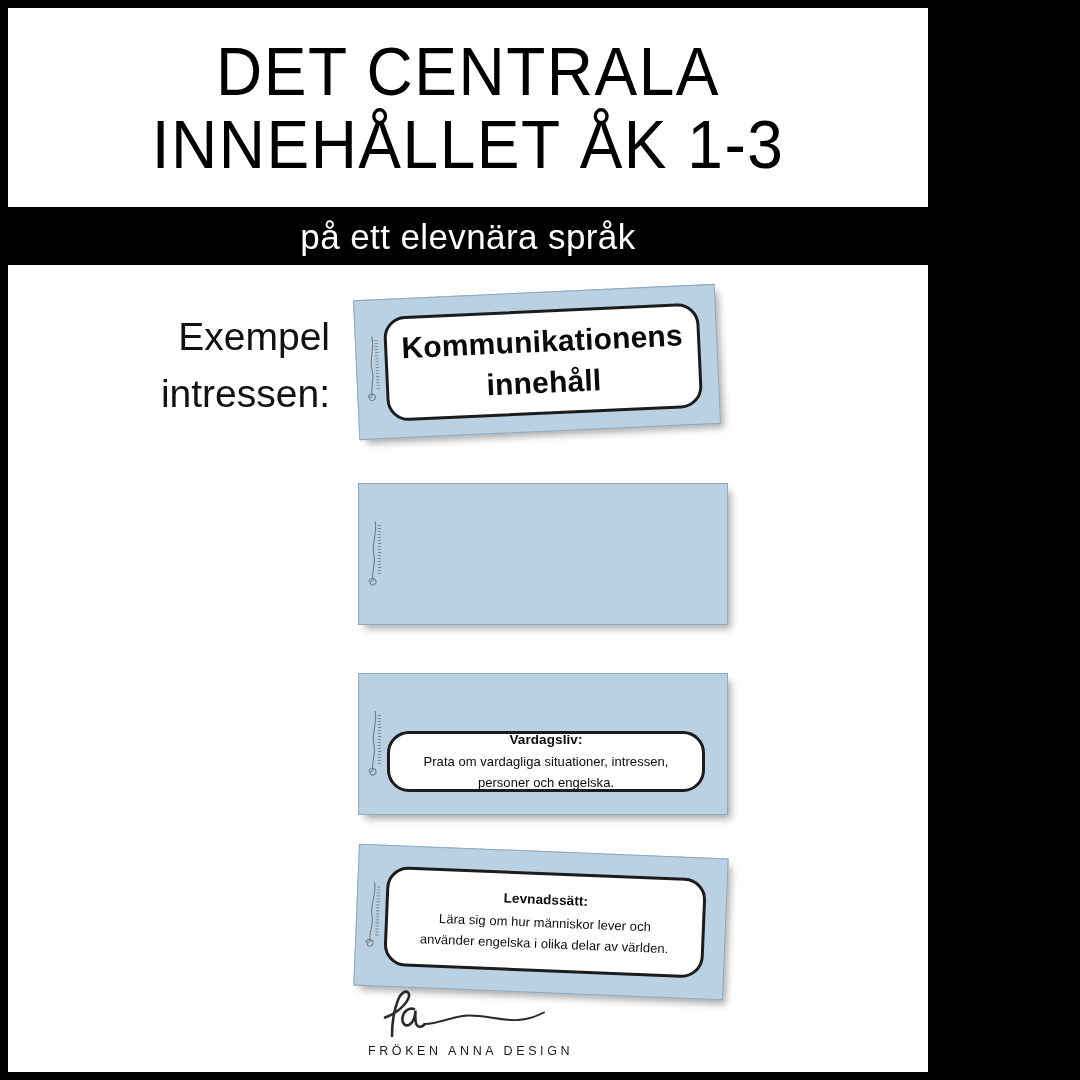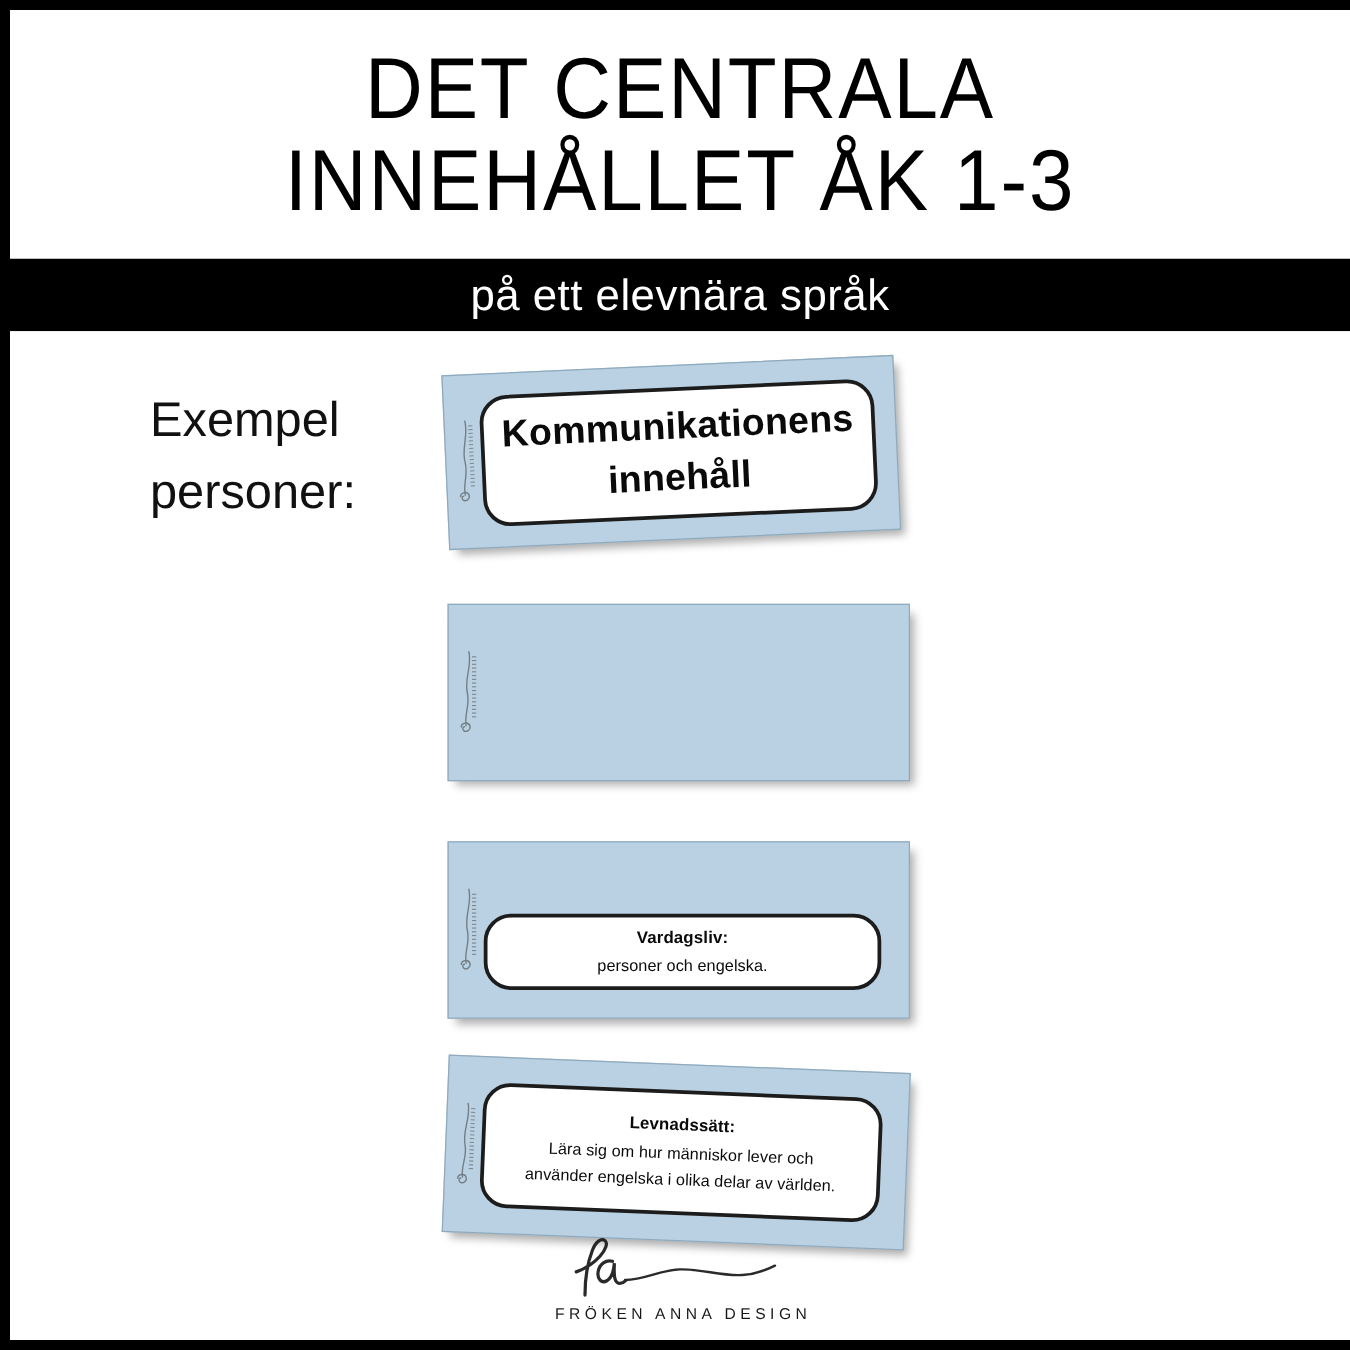--- a/index.html
+++ b/index.html
@@ -9,21 +9,21 @@
   }
   body {
     width: 1080px;
     height: 1080px;
     overflow: hidden;
     font-family: "Liberation Sans", sans-serif;
   }
 
   .poster {
     position: relative;
-    width: 1080px;
+    width: 928px;
     height: 1080px;
     background: #000000;
     box-sizing: border-box;
     padding: 8px 0 8px 8px;
   }
 
   .inner {
     position: relative;
     width: 100%;
     height: 100%;
@@ -87,21 +87,21 @@
     bottom: 0;
     background: #ffffff;
   }
 
   
   .caption {
     position: absolute;
     left: 112px;
     top: 44px;
     width: 210px;
-    text-align: left;
+    text-align: right;
     font-family: "Liberation Sans", sans-serif;
     font-weight: 300;
     font-size: 39px;
     line-height: 1.45;
     color: #111;
   }
   .caption span { display: block; }
 
   
   .card {
@@ -245,21 +245,21 @@
     </div>
 
     <div class="subtitle-band">
       <div class="subtitle-text">på ett elevnära språk</div>
     </div>
 
     <div class="body-area">
 
       <div class="caption">
         <span>Exempel</span>
-        <span>personer:</span>
+        <span>intressen:</span>
       </div>
 
       <div class="card card--heading" id="card-1">
         <svg class="card-watermark" viewBox="0 0 18 74" xmlns="http://www.w3.org/2000/svg">
           <path d="M9 4 C12 16 5 26 8 38 C10 48 5 55 7 64" fill="none" stroke="#4a4a4a" stroke-width="1.1"></path>
           <path d="M3 65 C3 61 9 60 10 64 C10.6 67 7 69 5 67.5 C3.6 66.4 4.2 64 6 64.4" fill="none" stroke="#4a4a4a" stroke-width="1.1"></path>
           <g fill="#5a5a5a">
             <rect x="11.6" y="8" width="3.4" height="0.9"></rect>
             <rect x="11.6" y="11" width="3.4" height="0.9"></rect>
             <rect x="11.6" y="14" width="3.4" height="0.9"></rect>
@@ -330,20 +330,21 @@
             <rect x="11.6" y="41" width="3.4" height="0.9"></rect>
             <rect x="11.6" y="44" width="3.4" height="0.9"></rect>
             <rect x="11.6" y="47" width="3.4" height="0.9"></rect>
             <rect x="11.6" y="50" width="3.4" height="0.9"></rect>
             <rect x="11.6" y="53" width="3.4" height="0.9"></rect>
             <rect x="11.6" y="56" width="3.4" height="0.9"></rect>
           </g>
         </svg>
         <div class="card-inner">
           <div class="card-title">Vardagsliv:</div>
+          <div class="card-body">Prata om vardagliga situationer, intressen,</div>
           <div class="card-body">personer och engelska.</div>
         </div>
       </div>
 
       <div class="card card--text" id="card-4">
         <svg class="card-watermark" viewBox="0 0 18 74" xmlns="http://www.w3.org/2000/svg">
           <path d="M9 4 C12 16 5 26 8 38 C10 48 5 55 7 64" fill="none" stroke="#4a4a4a" stroke-width="1.1"></path>
           <path d="M3 65 C3 61 9 60 10 64 C10.6 67 7 69 5 67.5 C3.6 66.4 4.2 64 6 64.4" fill="none" stroke="#4a4a4a" stroke-width="1.1"></path>
           <g fill="#5a5a5a">
             <rect x="11.6" y="8" width="3.4" height="0.9"></rect>

